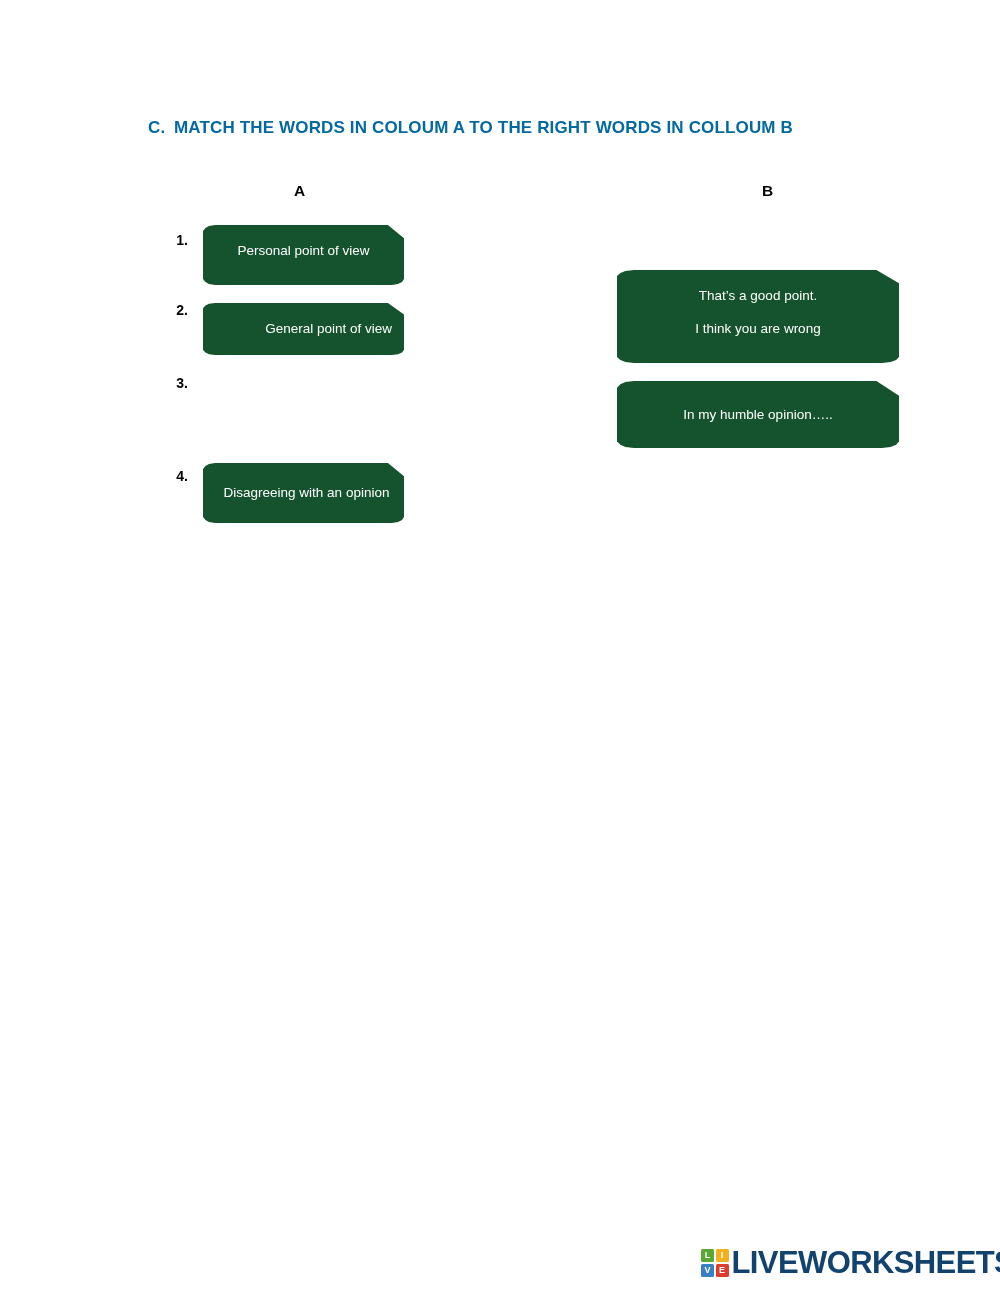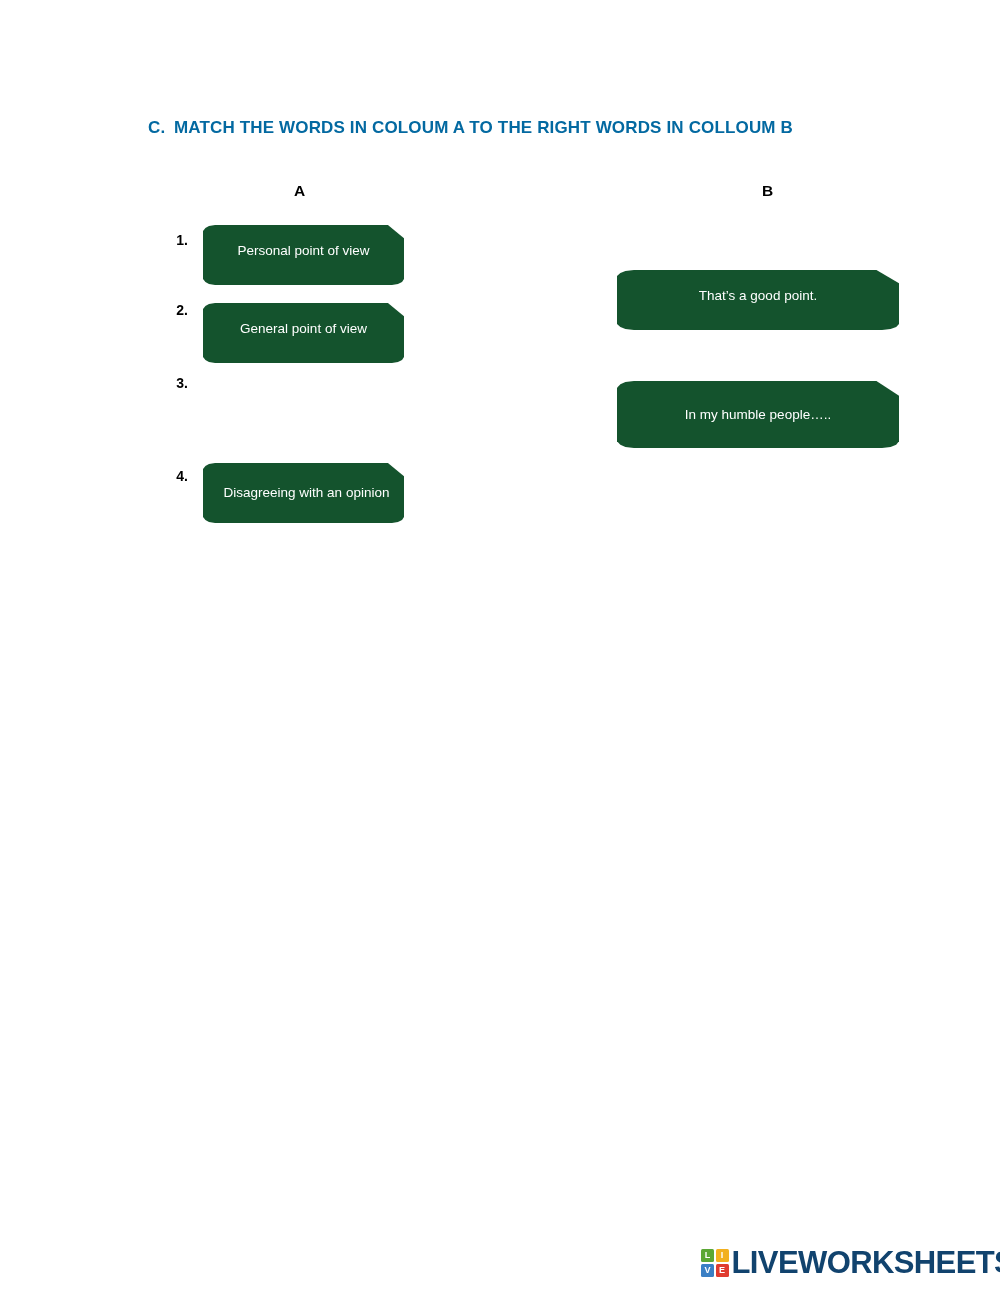--- a/index.html
+++ b/index.html
@@ -86,21 +86,21 @@
   }
   .box .txt {
     display: block;
     width: 100%;
   }
   .box.align-top .txt { padding-top: 16px; }
   .box.align-mid { align-items: center; }
 
   
   .a1 { left: 203px; top: 225px;  width: 201px; height: 60px; }
-  .a2 { left: 203px; top: 303px;  width: 201px; height: 60px; }
+  .a2 { left: 203px; top: 303px;  width: 201px; height: 52px; text-align: right; }
   .a3 { left: 203px; top: 381px;  width: 201px; height: 60px; }
   .a4 { left: 203px; top: 463px;  width: 201px; height: 60px; padding-left: 18px; }
 
   
   .b1 { left: 617px; top: 226px;  width: 282px; height: 60px; margin-top: 44px; }
   .b2 { left: 617px; top: 303px;  width: 282px; height: 60px; }
   .b3 { left: 617px; top: 381px;  width: 282px; height: 67px; }
   .b4 { left: 617px; top: 463px;  width: 282px; height: 60px; }
 
   
@@ -164,22 +164,25 @@
   <div class="box snip a2 align-top">
     <span class="txt">General point of view</span>
   </div>
   <div class="box snip a4 align-mid">
     <span class="txt">Disagreeing with an opinion</span>
   </div>
 
   <div class="box snip b1 align-top">
     <span class="txt">That’s a good point.</span>
   </div>
+  <div class="box snip b2 align-top">
+    <span class="txt">I think you are wrong</span>
+  </div>
   <div class="box snip b3 align-mid">
-    <span class="txt">In my humble people…..</span>
+    <span class="txt">In my humble opinion…..</span>
   </div>
 
   <div class="logo">
     <div class="logo-mark">
       <span class="logo-cell c1">L</span>
       <span class="logo-cell c2">I</span>
       <span class="logo-cell c3">V</span>
       <span class="logo-cell c4">E</span>
     </div>
     <div class="logo-word">LIVEWORKSHEETS</div>

